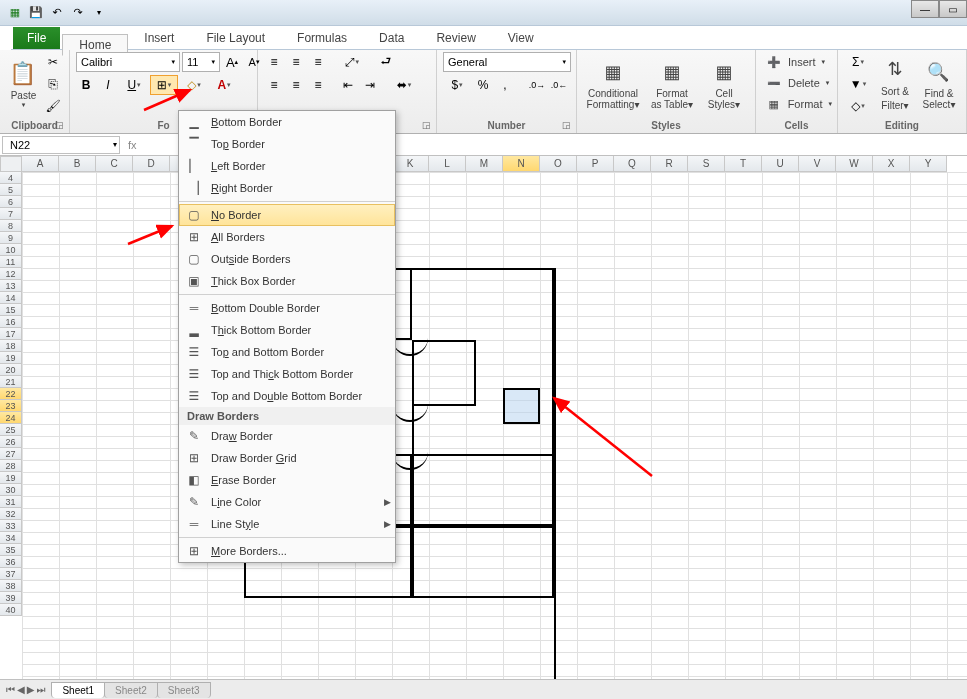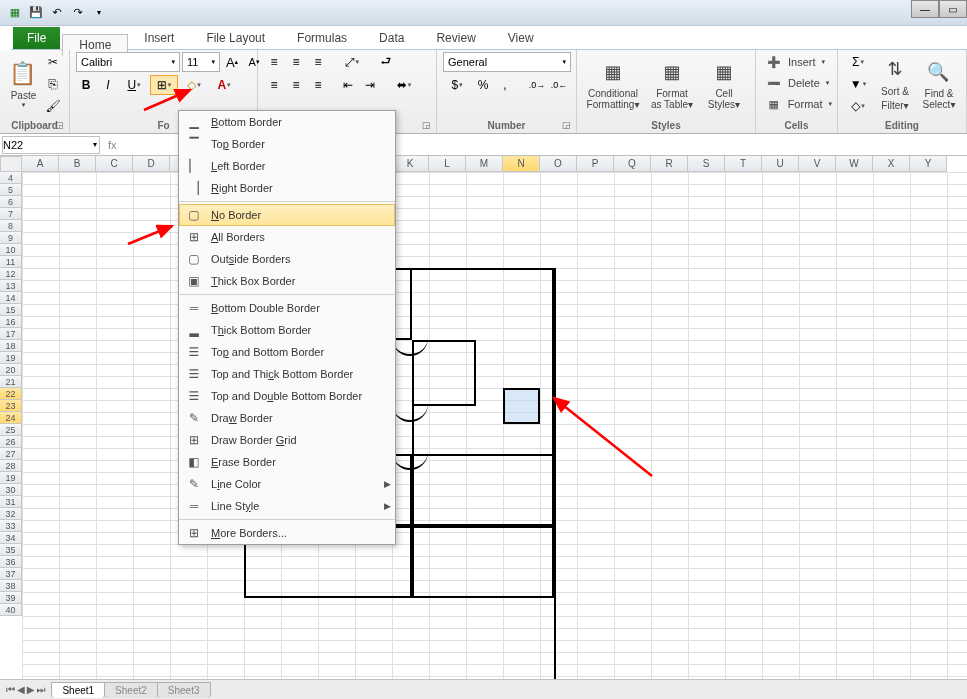--- a/index.html
+++ b/index.html
@@ -32,21 +32,21 @@
 .sm-btn { width: 20px; height: 20px; display: flex; align-items: center; justify-content: center; font-size: 12px; border: 1px solid transparent; }
 .sm-btn.split { width: 28px; }
 .sm-btn .dd { font-size: 7px; margin-left: 1px; color: #555; }
 .combo { border: 1px solid #b0b0b0; background: #fff; font-size: 11px; height: 20px; display: flex; align-items: center; padding: 0 4px; }
 .combo .dd { font-size: 7px; margin-left: auto; padding-left: 4px; }
 .list-btn { width: 120px; height: 20px; display: flex; align-items: center; font-size: 11px; color: #444; gap: 6px; padding: 0 4px; }
 .list-btn .ic { width: 16px; display: flex; justify-content: center; }
 
 
 .fbar { height: 22px; border-bottom: 1px solid #c0c0c0; display: flex; align-items: center; background: #fff; }
-.namebox { width: 98px; border: 1px solid #c0c0c0; margin: 1px 2px; height: 18px; font-size: 11px; padding: 0 0; display: flex; align-items: center; position: relative; }
+.namebox { width: 118px; border: 1px solid #c0c0c0; margin: 1px 2px; height: 18px; font-size: 11px; padding: 0 7px; display: flex; align-items: center; position: relative; }
 .namebox .dd { position: absolute; right: 2px; font-size: 8px; }
 .fx-icons { display: flex; gap: 4px; padding: 0 6px; font-size: 11px; color: #888; }
 .fx-input { flex: 1; height: 18px; border: none; font-size: 11px; }
 
 
 .grid-wrap { position: absolute; top: 156px; left: 0; right: 0; bottom: 20px; overflow: hidden; }
 .corner { position: absolute; top: 0; left: 0; width: 22px; height: 16px; background: #eef0f2; border: 1px solid #c8c8c8; }
 .col-headers { position: absolute; top: 0; left: 22px; right: 0; height: 16px; display: flex; }
 .ch { width: 37px; height: 16px; background: linear-gradient(#f4f6f8,#e4e8ec); border-right: 1px solid #c8c8c8; border-bottom: 1px solid #c8c8c8; font-size: 10px; color: #555; display: flex; align-items: center; justify-content: center; }
 .ch.sel { background: linear-gradient(#ffe8a0,#ffd870); }
@@ -442,20 +442,21 @@
       <span class="lbl">To<u class="accel">p</u> and Bottom Border</span>
     </div>
   <div class="dd-item">
       <span class="ic">☰</span>
       <span class="lbl">Top and Thi<u class="accel">c</u>k Bottom Border</span>
     </div>
   <div class="dd-item">
       <span class="ic">☰</span>
       <span class="lbl">Top and Do<u class="accel">u</u>ble Bottom Border</span>
     </div>
+  <div class="dd-header">Draw Borders</div>
   <div class="dd-item">
       <span class="ic">✎</span>
       <span class="lbl">Dra<u class="accel">w</u> Border</span>
     </div>
   <div class="dd-item">
       <span class="ic">⊞</span>
       <span class="lbl">Draw Border <u class="accel">G</u>rid</span>
     </div>
   <div class="dd-item">
       <span class="ic">◧</span>

